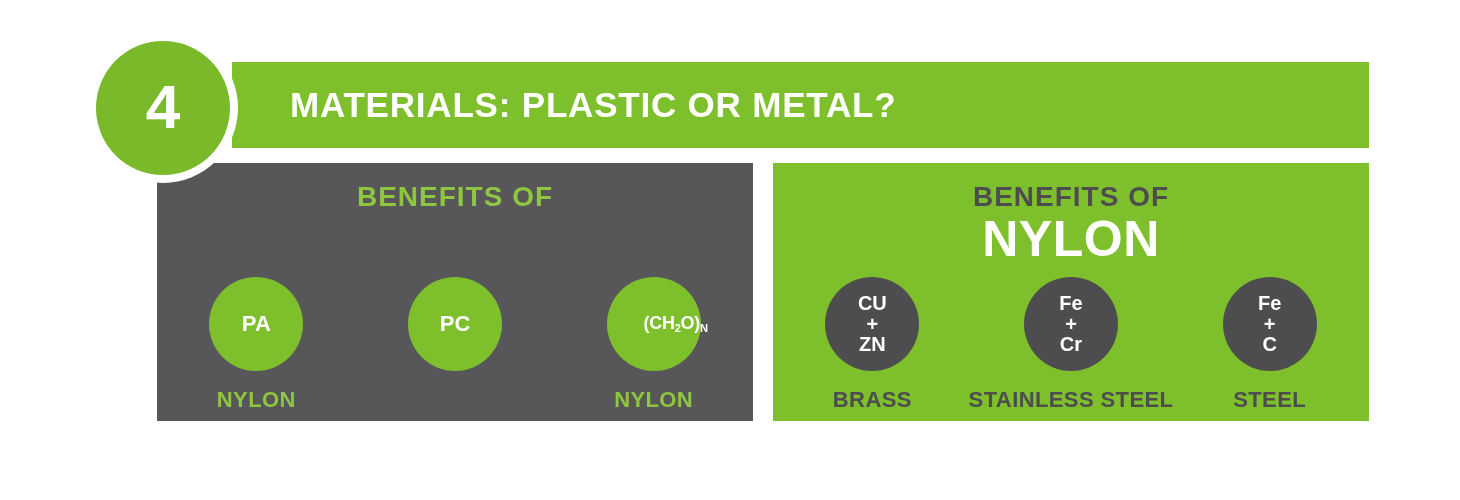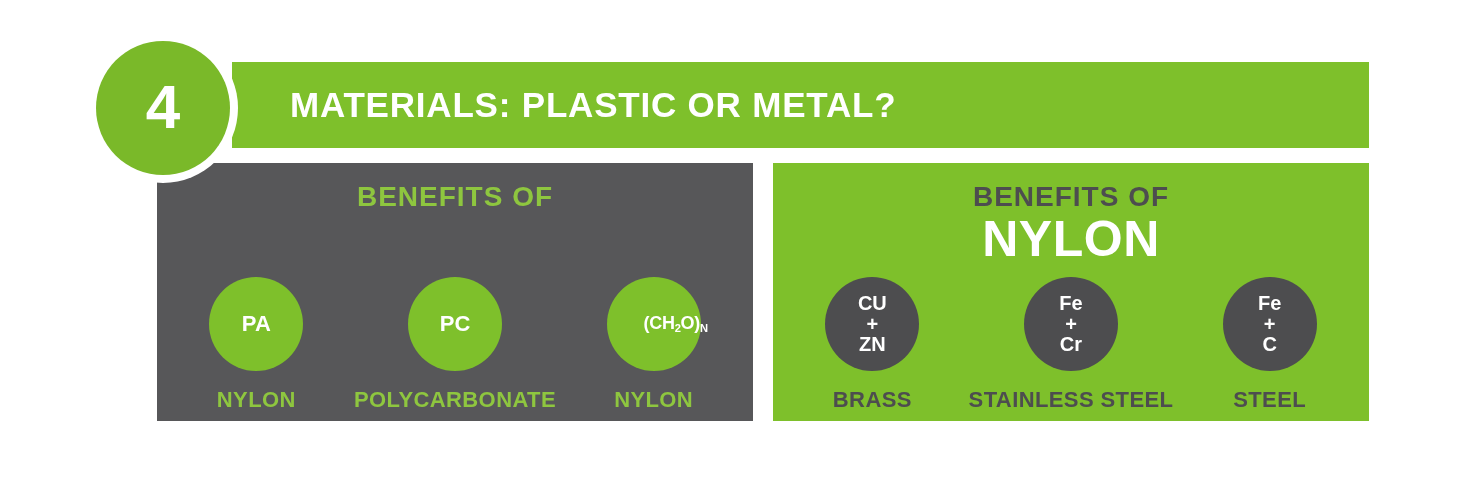--- a/index.html
+++ b/index.html
@@ -188,21 +188,20 @@
       <div class="item">
         <div class="bubble">
           <span class="bubble-text">PA</span>
         </div>
         <div class="item-label">NYLON</div>
       </div>
       <div class="item">
         <div class="bubble">
           <span class="bubble-text">PC</span>
         </div>
-        <div class="item-label">POLYCARBONATE</div>
       </div>
       <div class="item">
         <div class="bubble">
           <span class="bubble-text small">(CH<sub>2</sub>O)<sub>N</sub></span>
         </div>
         <div class="item-label">NYLON</div>
       </div>
     </div>
   </div>
 

